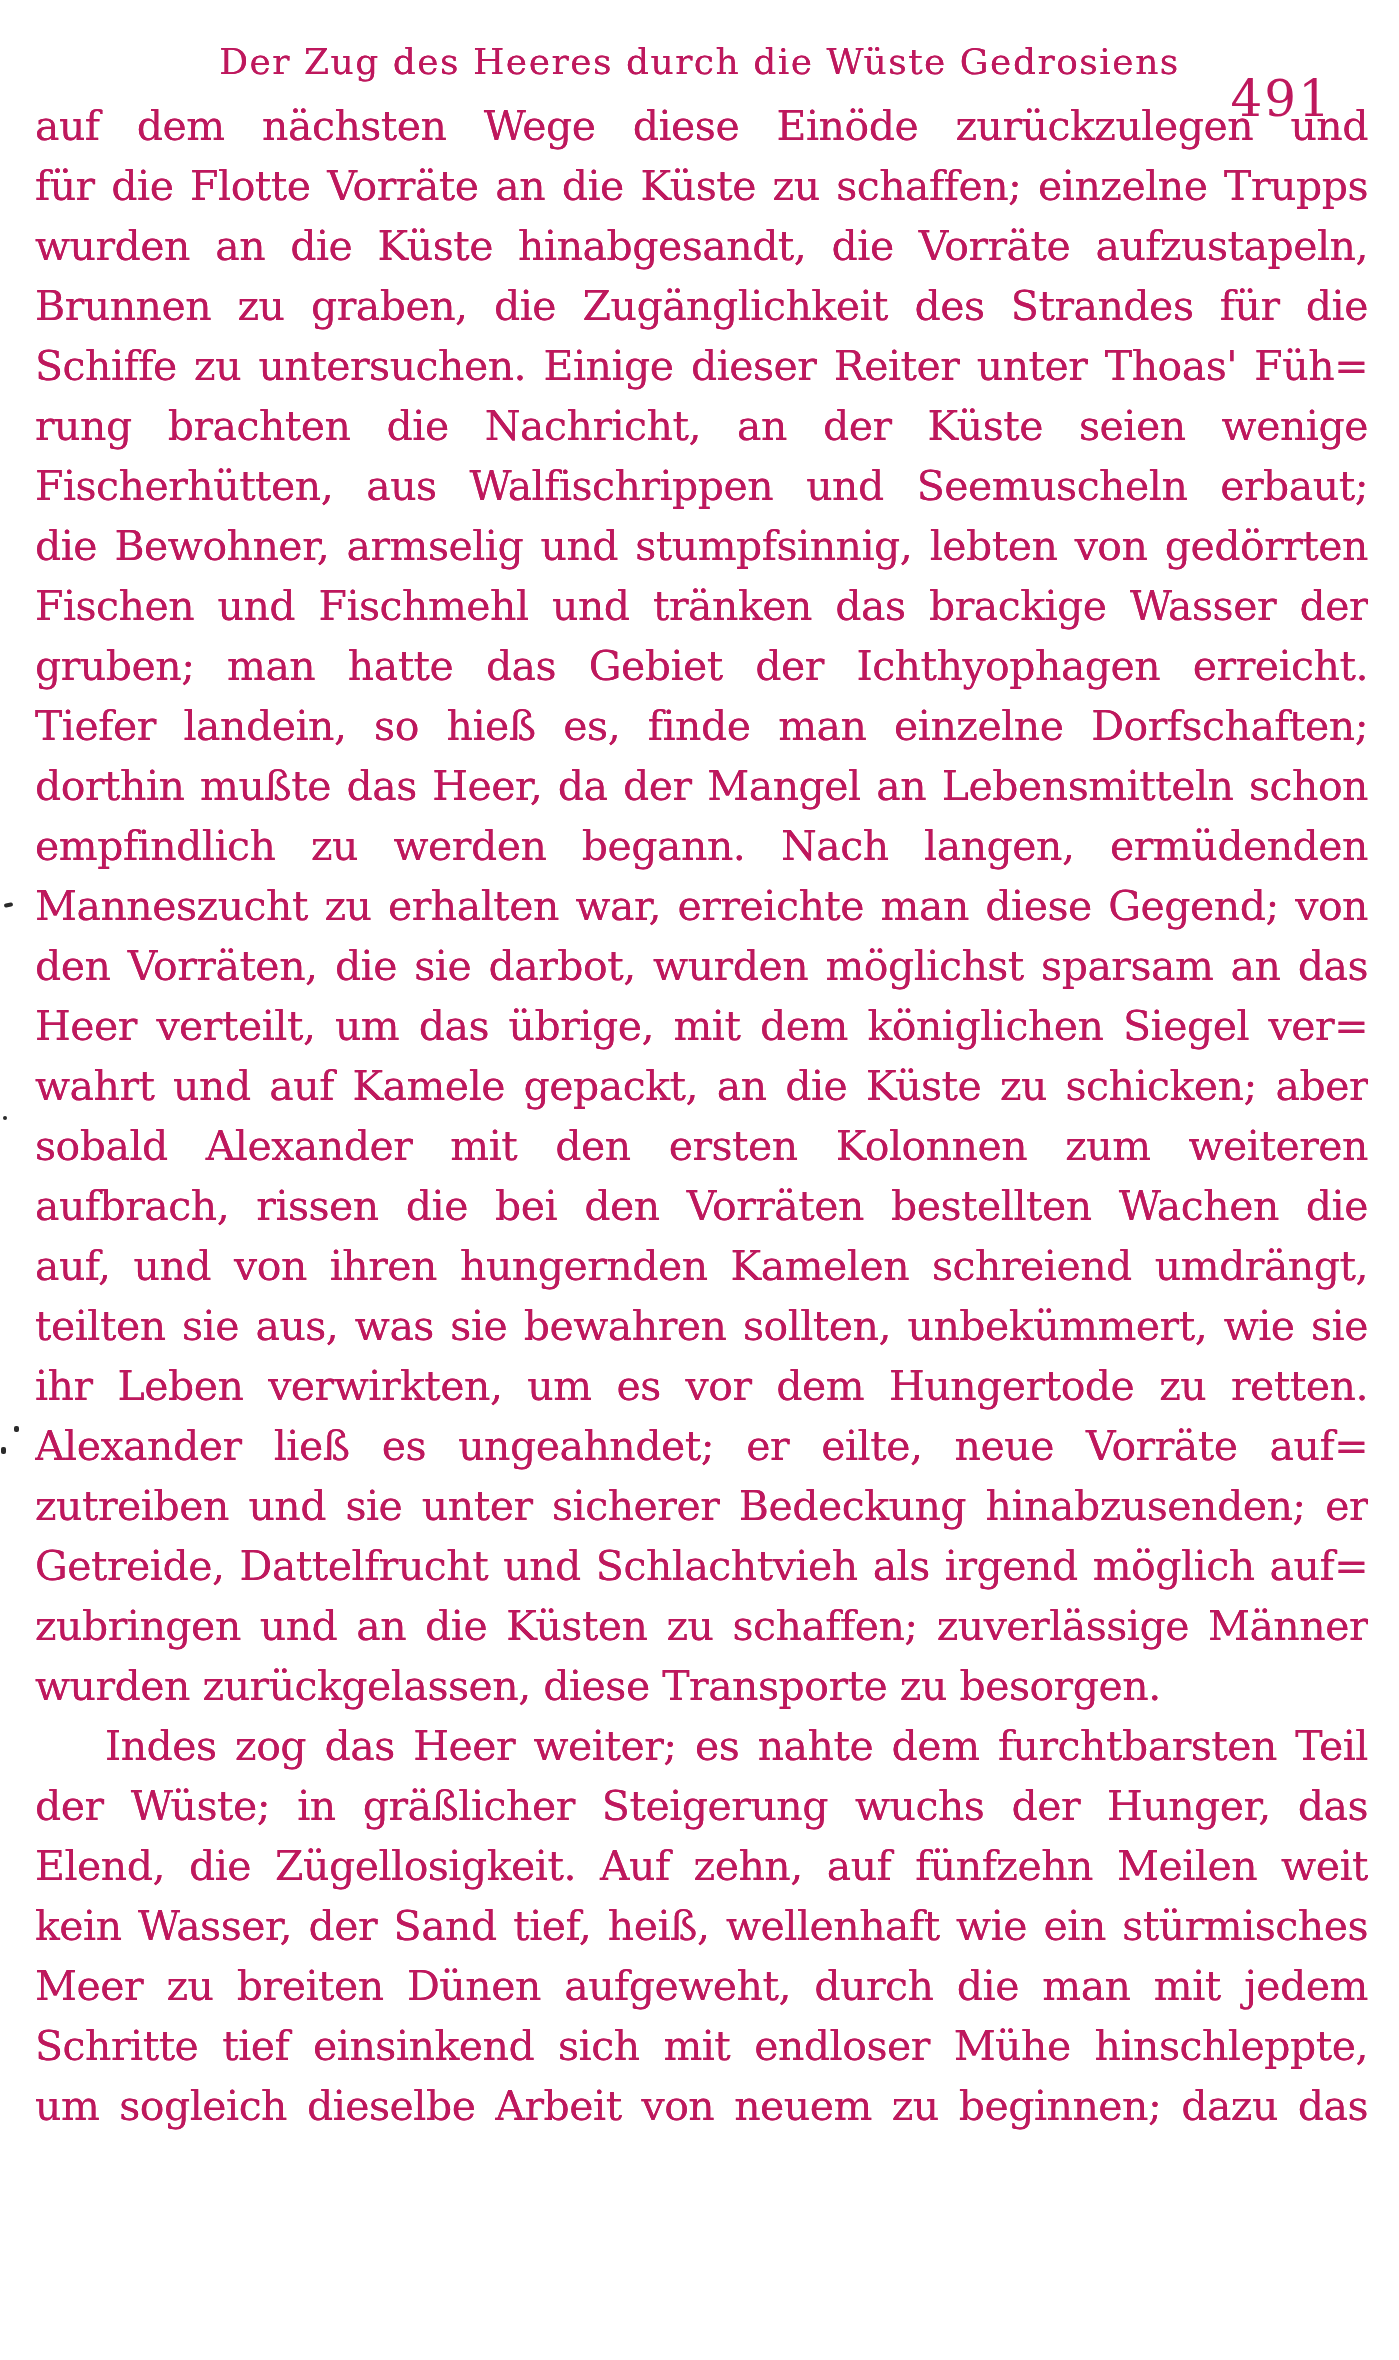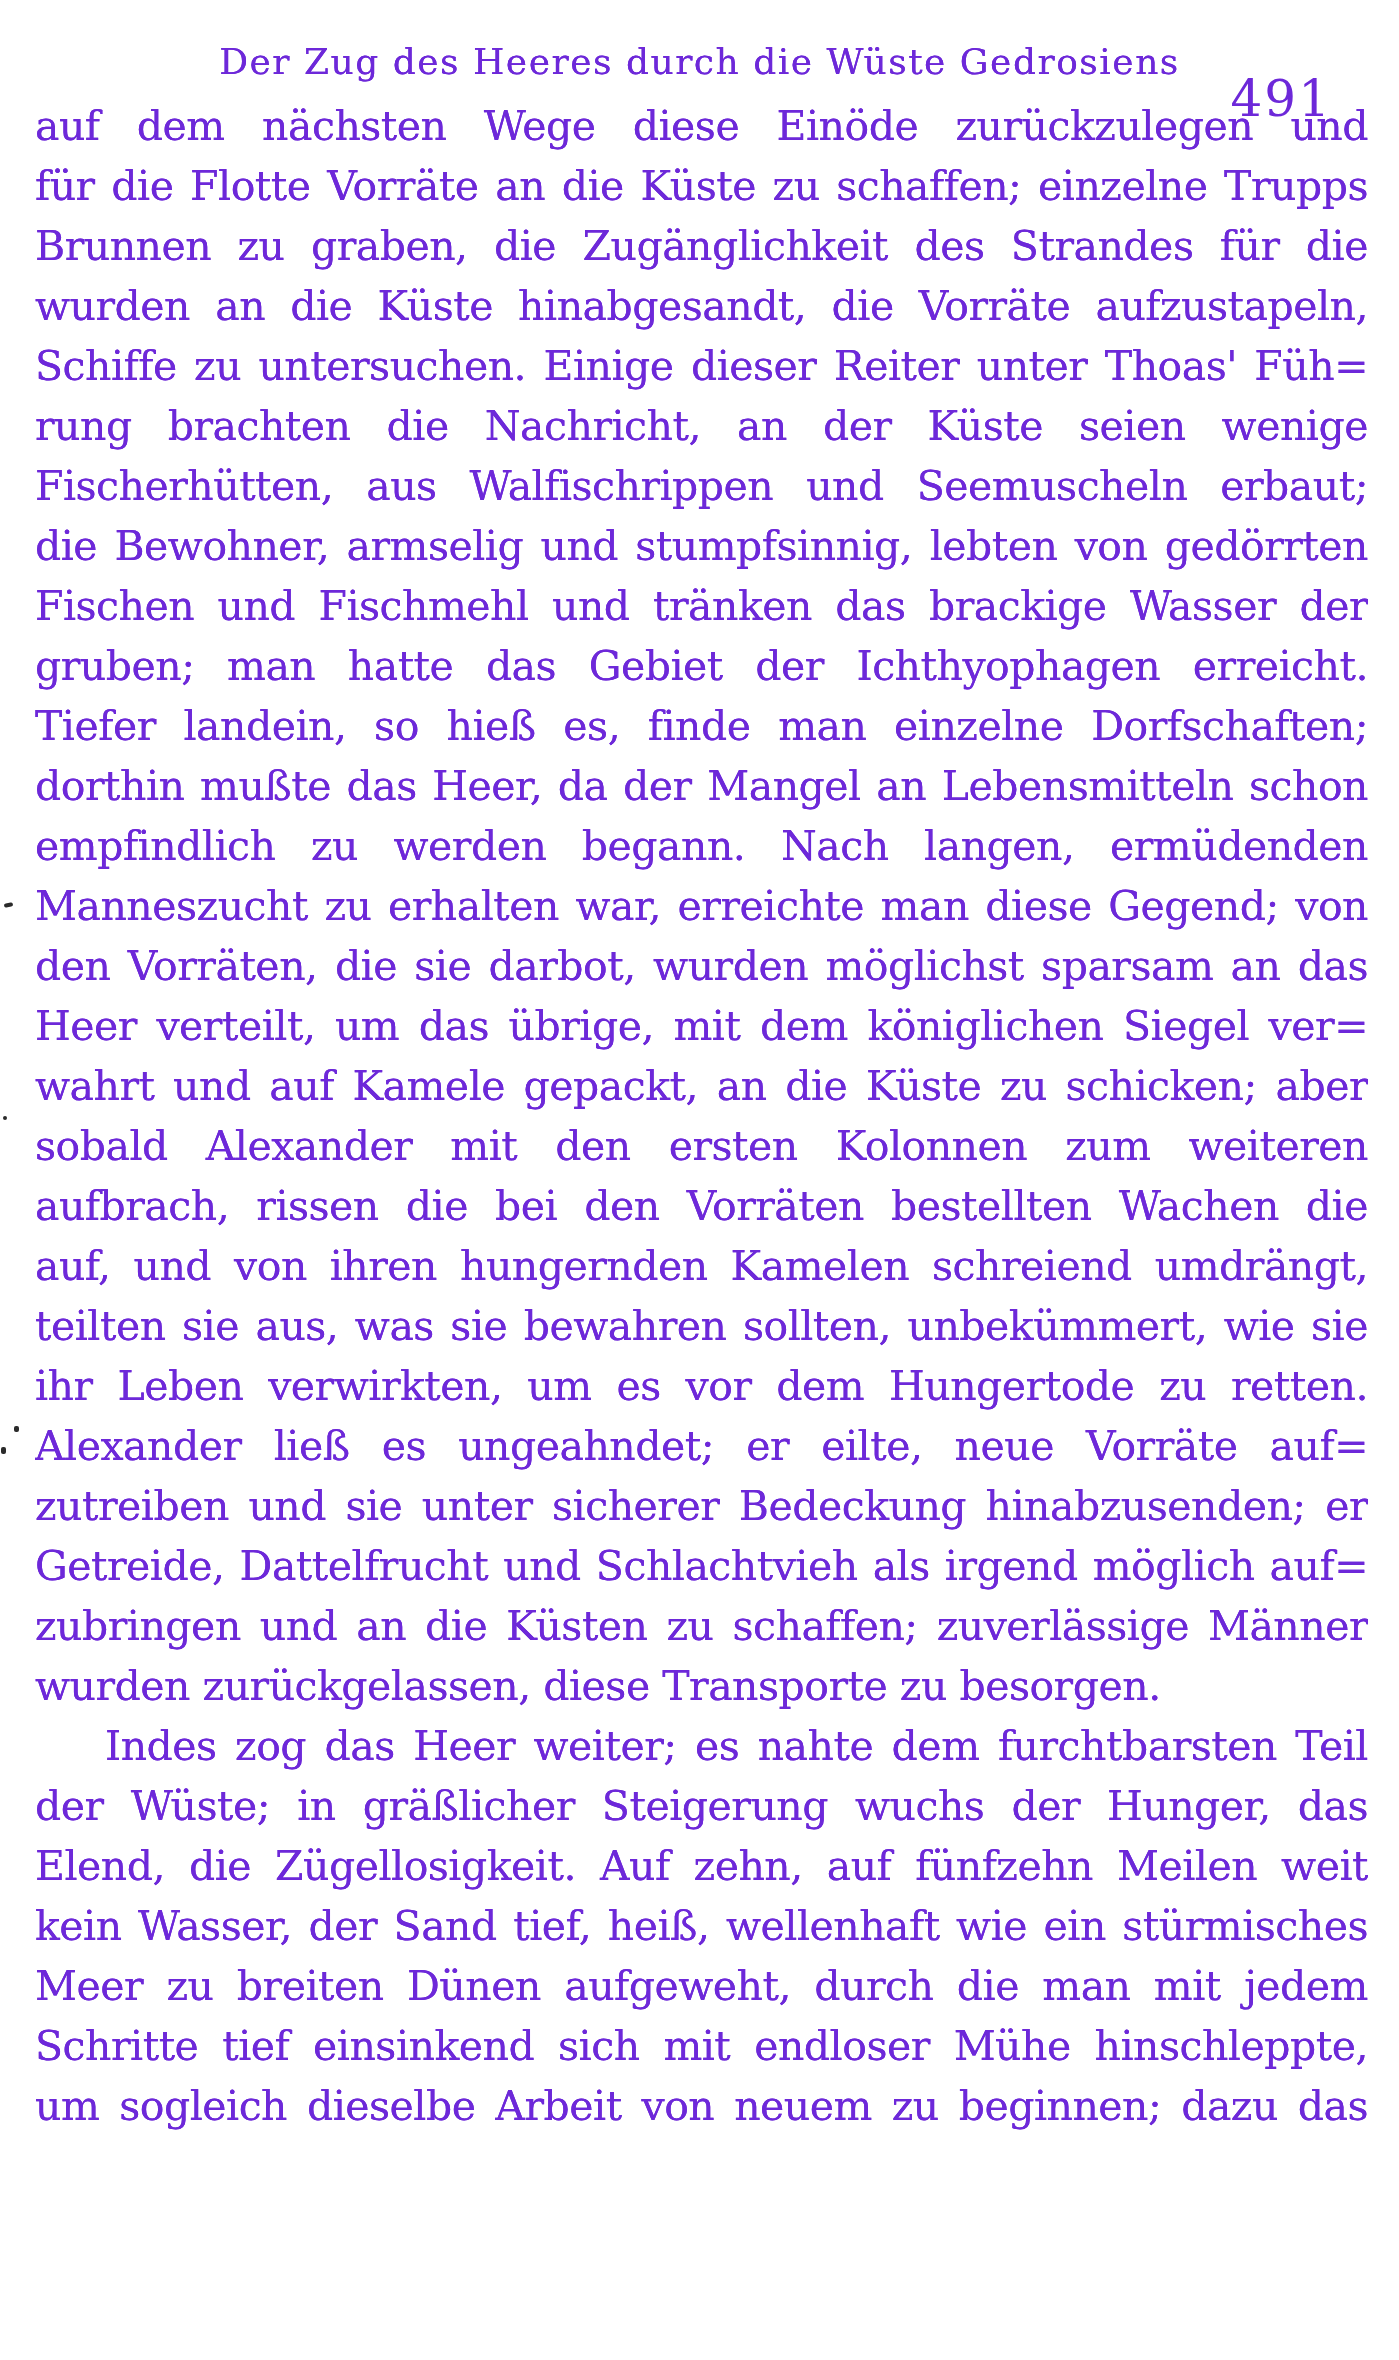--- a/index.html
+++ b/index.html
@@ -5,21 +5,21 @@
   html, body {
     margin: 0;
     padding: 0;
     background: #ffffff;
   }
   .page {
     position: relative;
     width: 1399px;
     height: 2360px;
     background: #ffffff;
-    color: #6d28d9;
+    color: #be185d;
     font-family: "DejaVu Serif", serif;
     overflow: hidden;
   }
   
   .running-header {
     position: absolute;
     top: 0;
     left: 0;
     width: 100%;
     height: 100px;
@@ -91,22 +91,22 @@
 
   <div class="running-header">
     <div class="header-title">Der Zug des Heeres durch die Wüste Gedrosiens</div>
     <div class="page-number">491</div>
   </div>
 
   <div class="text-block" id="text-block">
       <div class="paragraph">
         <div class="line">auf dem nächsten Wege diese Einöde zurückzulegen und zugleich</div>
         <div class="line">für die Flotte Vorräte an die Küste zu schaffen; einzelne Trupps</div>
+        <div class="line">wurden an die Küste hinabgesandt, die Vorräte aufzustapeln,</div>
         <div class="line">Brunnen zu graben, die Zugänglichkeit des Strandes für die</div>
-        <div class="line">wurden an die Küste hinabgesandt, die Vorräte aufzustapeln,</div>
         <div class="line">Schiffe zu untersuchen. Einige dieser Reiter unter Thoas' Füh=</div>
         <div class="line">rung brachten die Nachricht, an der Küste seien wenige ärmliche</div>
         <div class="line">Fischerhütten, aus Walfischrippen und Seemuscheln erbaut;</div>
         <div class="line">die Bewohner, armselig und stumpfsinnig, lebten von gedörrten</div>
         <div class="line">Fischen und Fischmehl und tränken das brackige Wasser der Sand=</div>
         <div class="line">gruben; man hatte das Gebiet der Ichthyophagen erreicht.</div>
         <div class="line">Tiefer landein, so hieß es, finde man einzelne Dorfschaften;</div>
         <div class="line">dorthin mußte das Heer, da der Mangel an Lebensmitteln schon</div>
         <div class="line">empfindlich zu werden begann. Nach langen, ermüdenden Nacht=</div>
         <div class="line">Manneszucht zu erhalten war, erreichte man diese Gegend; von</div>

